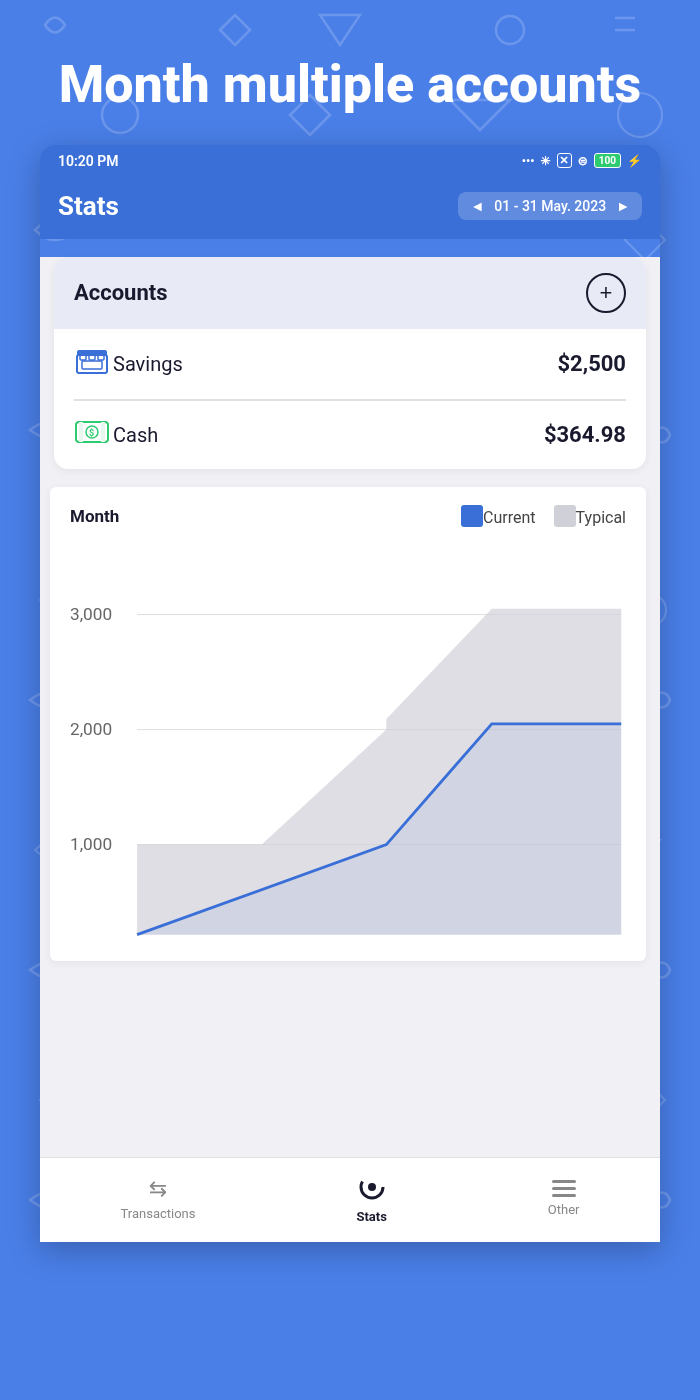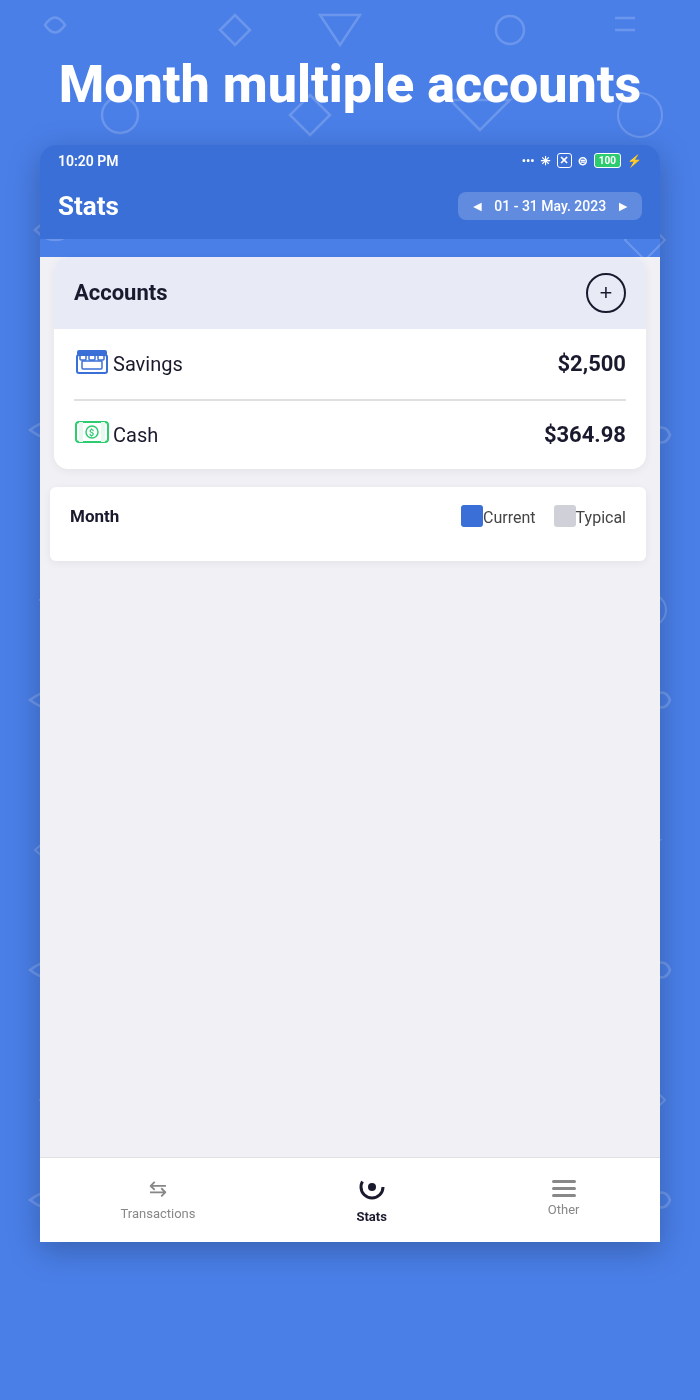--- a/index.html
+++ b/index.html
@@ -423,20 +423,38 @@
         <div class="legend-item">
           <div class="legend-swatch swatch-current"></div>
           <span>Current</span>
         </div>
         <div class="legend-item">
           <div class="legend-swatch swatch-typical"></div>
           <span>Typical</span>
         </div>
       </div>
 
+      <div class="chart-area">
+        <svg viewBox="0 0 580 400" xmlns="http://www.w3.org/2000/svg">
+
+          <text x="0" y="72" font-size="18" fill="#666" text-anchor="start">3,000</text>
+          <text x="0" y="192" font-size="18" fill="#666" text-anchor="start">2,000</text>
+          <text x="0" y="312" font-size="18" fill="#666" text-anchor="start">1,000</text>
+
+          <line x1="70" y1="66" x2="575" y2="66" stroke="#ddd" stroke-width="1"></line>
+          <line x1="70" y1="186" x2="575" y2="186" stroke="#ddd" stroke-width="1"></line>
+          <line x1="70" y1="306" x2="575" y2="306" stroke="#ddd" stroke-width="1"></line>
+
+          <path d="M70 306 L200 306 L200 306 L330 186 L330 175 L440 60 L575 60 L575 400 L70 400Z" fill="#d0d0d8" opacity="0.7"></path>
+
+          <path d="M70 400 L330 306 L330 306 L440 180 L575 180" fill="none" stroke="#3a6fd8" stroke-width="3"></path>
+
+          <path d="M70 400 L330 306 L330 306 L440 180 L575 180 L575 400Z" fill="#3a6fd8" opacity="0.08"></path>
+        </svg>
+      </div>
     </div>
 
   </div>
 
   <div class="bottom-nav">
 
 
     <div class="nav-item">
       <div style="color:#888; font-size:22px;">⇆</div>
       <span class="nav-label">Transactions</span>

